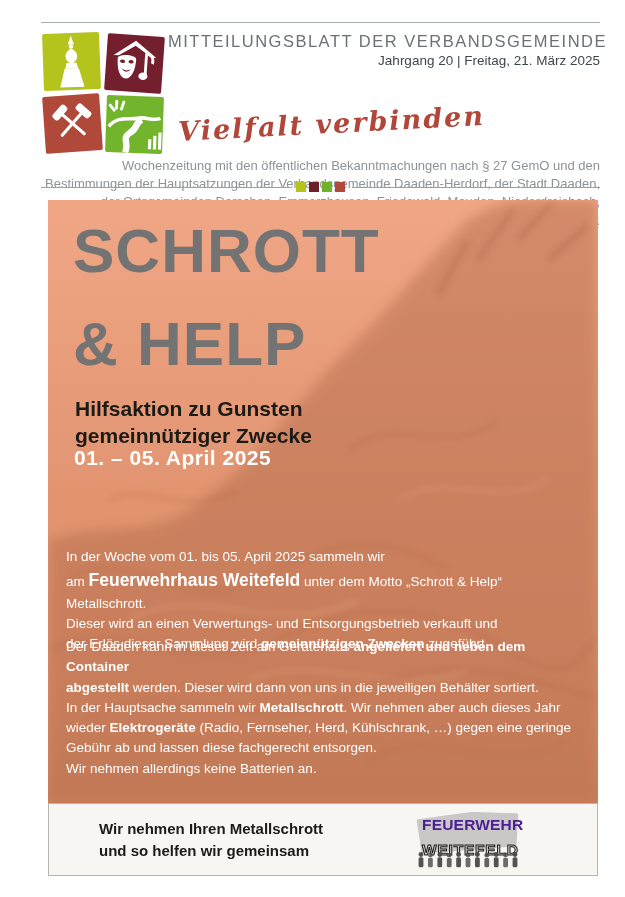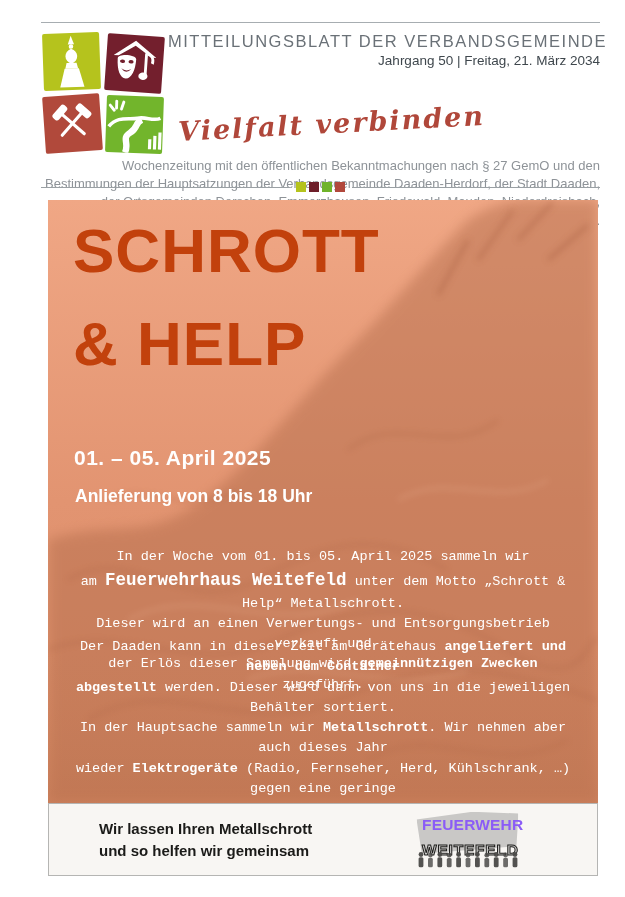--- a/index.html
+++ b/index.html
@@ -34,43 +34,43 @@
   .sep-sq{width:10px;height:10px;}
   .sq-lime{background:#b5c31d;} .sq-maroon{background:#6d1f2a;}
   .sq-green{background:#6fb32a;} .sq-red{background:#b1483c;}
 
   
   .poster{position:absolute;left:40px;top:200px;width:550px;height:676px;}
   .poster-photo{position:absolute;left:0;top:0;right:0;bottom:73px;overflow:hidden;}
   .poster-photo svg{width:100%;height:100%;display:block;}
   .poster-content{position:absolute;left:0;top:0;right:0;bottom:73px;}
 
-  .headline{position:absolute;left:25px;top:4px;margin:0;font-size:62px;font-weight:700;color:#c2410c;
+  .headline{position:absolute;left:25px;top:4px;margin:0;font-size:62px;font-weight:700;color:#737373;
     line-height:1.5;letter-spacing:1px;white-space:pre-line;}
   .sub-black{position:absolute;left:27px;top:196px;font-size:21px;font-weight:700;color:#1a1a17;
     line-height:1.27;white-space:pre-line;}
   .date-range{position:absolute;left:26px;top:246px;font-size:21px;font-weight:700;color:#ffffff;letter-spacing:.5px;}
   .delivery{position:absolute;left:27px;top:286px;font-size:17.5px;font-weight:700;color:#ffffff;}
 
-  .body-par{position:absolute;left:18px;right:18px;margin:0;text-align:center;color:#ffffff;
-    font-size:13.5px;line-height:1.5;white-space:pre-line;font-weight:400;font-family:Liberation Mono, monospace;}
+  .body-par{position:absolute;left:18px;right:18px;margin:0;color:#ffffff;
+    font-size:13.5px;line-height:1.5;white-space:pre-line;font-weight:400;}
   .body-par strong{font-weight:700;}
   .body-par .xl{font-size:17.5px;}
   .par-1{top:347px;}
   .par-2{top:437px;}
 
   
   .poster-footer{position:absolute;left:0;right:0;bottom:0;height:73px;background:#f8f6f3;
     border:1px solid #b5b5b3;box-sizing:border-box;display:flex;align-items:center;}
   .footer-claim{margin-left:50px;font-size:15px;font-weight:700;color:#1b1b19;line-height:1.45;
     white-space:pre-line;flex:1;text-align:left;}
   .fw-logo{position:relative;width:110px;height:62px;margin-right:72px;flex:none;}
   .fw-bg{position:absolute;left:2px;top:3px;width:102px;height:40px;background:#c9c8c6;
     transform:rotate(-2deg);clip-path:polygon(0 14%,55% 0,100% 8%,97% 90%,4% 100%);}
-  .fw-line1{position:absolute;left:7px;top:7px;font-size:15.5px;font-weight:700;color:#8b5cf6;letter-spacing:.2px;}
+  .fw-line1{position:absolute;left:7px;top:7px;font-size:15.5px;font-weight:700;color:#4c1d95;letter-spacing:.2px;}
   .fw-line2{position:absolute;left:7px;top:32px;font-size:15.5px;font-weight:700;color:#c9c8c6;
     -webkit-text-stroke:1px #1a1a18;letter-spacing:.8px;}
   .fw-sil{position:absolute;left:2px;top:42px;width:104px;height:17px;}
 </style>
 </head>
 <body>
 
 <div class="page">
 
   <div class="top-rule"></div>
@@ -122,21 +122,21 @@
           <rect x="30" y="30" width="2.2" height="7"></rect>
           <rect x="33.5" y="27.5" width="2.2" height="9.5"></rect>
           <rect x="37" y="25" width="2.2" height="12"></rect>
         </svg>
       </div>
     </div>
 
     <div class="masthead-right">
       <div class="kicker">MITTEILUNGSBLATT DER VERBANDSGEMEINDE</div>
       <div class="slogan">Vielfalt verbinden</div>
-      <div class="issue-meta">Jahrgang 50 | Freitag, 21. März 2034</div>
+      <div class="issue-meta">Jahrgang 20 | Freitag, 21. März 2025</div>
     </div>
   </header>
 
   <p class="description">Wochenzeitung mit den öffentlichen Bekanntmachungen nach § 27 GemO und den Bestimmungen der Hauptsatzungen der Verbandsgemeinde Daaden-Herdorf, der Stadt Daaden, der Ortsgemeinden Derschen, Emmerzhausen, Friedewald, Mauden, Niederdreisbach, Nisterberg, Schutzbach, Weitefeld und der Zweckverbände.</p>
 
   <div class="separator">
     <span class="sep-line"></span>
     <span class="sep-squares">
       <span class="sep-sq sq-lime"></span>
       <span class="sep-sq sq-maroon"></span>
@@ -187,36 +187,37 @@
           <path d="M200 480 C270 450 340 500 420 470"></path>
           <path d="M350 300 C400 270 450 310 500 280"></path>
         </g>
         <rect y="450" width="550" height="153" fill="url(#vg)"></rect>
       </svg>
     </div>
 
     <div class="poster-content">
       <h1 class="headline">SCHROTT
 &amp; HELP</h1>
+      <div class="sub-black">Hilfsaktion zu Gunsten
+gemeinnütziger Zwecke</div>
       <div class="date-range">01. – 05. April 2025</div>
-      <div class="delivery">Anlieferung von 8 bis 18 Uhr</div>
       <p class="body-par par-1"><span>In der Woche vom 01. bis 05. April 2025 sammeln wir
 am </span><strong class="xl">Feuerwehrhaus Weitefeld</strong><span> unter dem Motto „Schrott &amp; Help“ Metallschrott.
 Dieser wird an einen Verwertungs- und Entsorgungsbetrieb verkauft und
 der Erlös dieser Sammlung wird </span><strong>gemeinnützigen Zwecken</strong><span> zugeführt.</span></p>
       <p class="body-par par-2"><span>Der Daaden kann in dieser Zeit am Gerätehaus </span><strong>angeliefert und neben dem Container
 abgestellt</strong><span> werden. Dieser wird dann von uns in die jeweiligen Behälter sortiert.
 In der Hauptsache sammeln wir </span><strong>Metallschrott</strong><span>. Wir nehmen aber auch dieses Jahr
 wieder </span><strong>Elektrogeräte</strong><span> (Radio, Fernseher, Herd, Kühlschrank, …) gegen eine geringe
 Gebühr ab und lassen diese fachgerecht entsorgen.
 Wir nehmen allerdings keine Batterien an.</span></p>
     </div>
 
     <div class="poster-footer">
-      <div class="footer-claim">Wir lassen Ihren Metallschrott
+      <div class="footer-claim">Wir nehmen Ihren Metallschrott
 und so helfen wir gemeinsam</div>
       <div class="fw-logo">
         <div class="fw-bg"></div>
         <div class="fw-line1">FEUERWEHR</div>
         <div class="fw-line2">WEITEFELD</div>
         <svg class="fw-sil" viewBox="0 0 104 17">
           <g fill="#4b4a48">
             <g opacity="0.95">
                 <circle cx="4" cy="3.5" r="2.4"></circle>
                 <rect x="1.6" y="6.3" width="4.8" height="10" rx="1.5"></rect>

